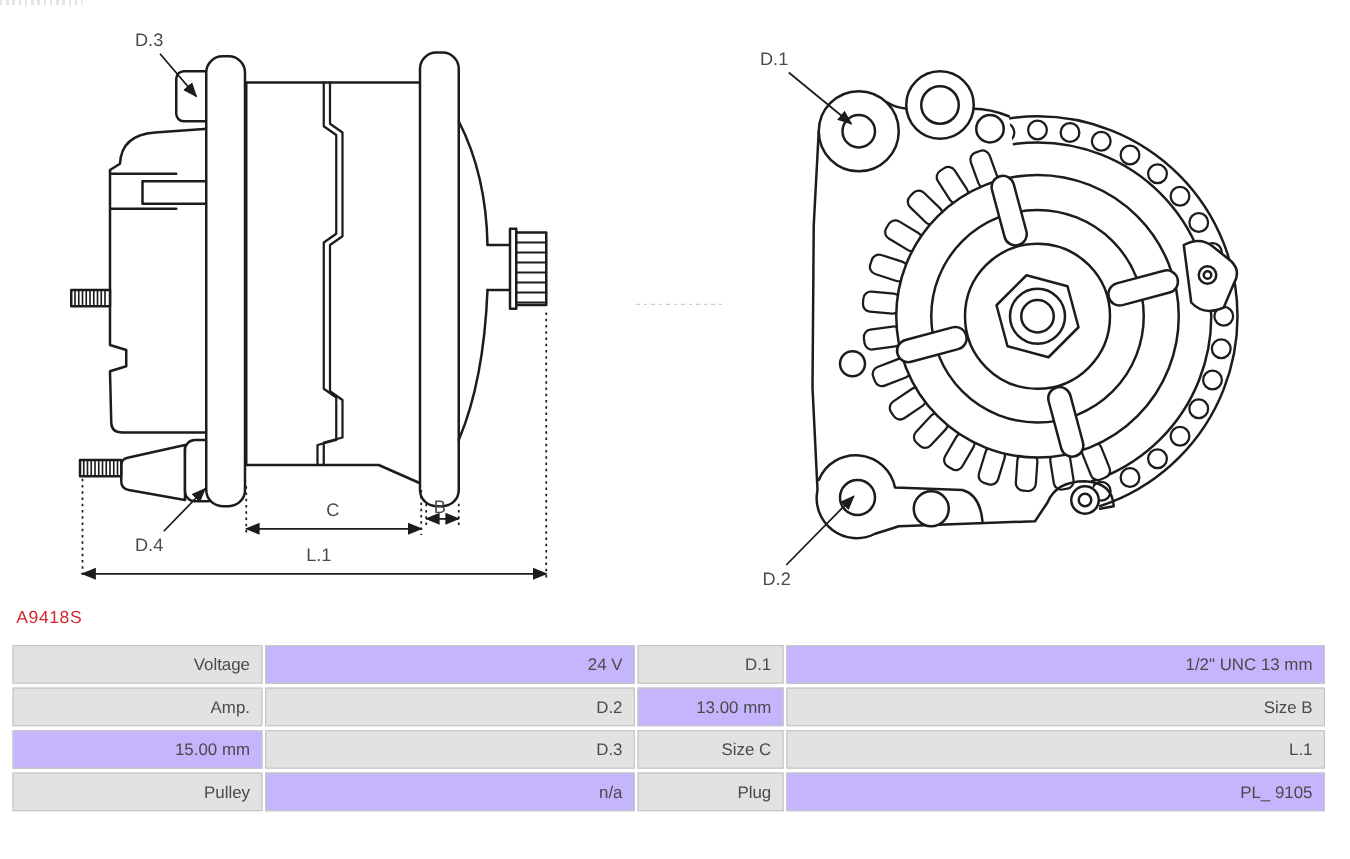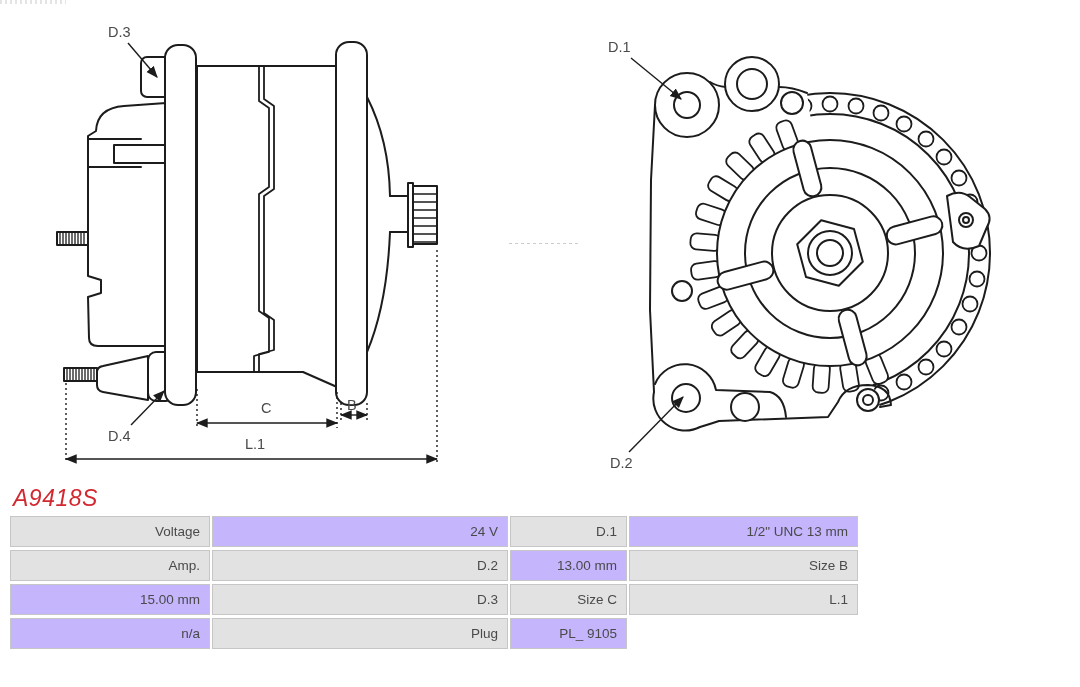--- a/index.html
+++ b/index.html
@@ -12,24 +12,24 @@
     position:absolute;left:0;top:0;width:66px;height:4px;
     background:repeating-linear-gradient(90deg,#ddd 0 2px,#fff 2px 5px);
     opacity:.8;
   }
   .artifact-mid{
     position:absolute;left:509px;top:243px;width:72px;height:1px;
     background:repeating-linear-gradient(90deg,#ccc 0 3px,#fff 3px 6px);
   }
   .part-number{
     position:absolute;left:13px;top:485px;
-    font-size:23px;font-weight:400;color:#d2282f;letter-spacing:.5px;font-style:italic;
+    font-size:14px;font-weight:400;color:#d2282f;letter-spacing:.5px;
   }
   .spec-table{
-    position:absolute;left:10px;top:516px;width:848px;
+    position:absolute;left:10px;top:516px;width:1050px;
     display:grid;grid-template-columns:200px 296px 117px 1fr;
     gap:3px 2px;
   }
   .cell{
     height:29px;border:1px solid #c6c6c6;background:#c4b5fd;
     display:flex;align-items:center;justify-content:flex-end;
     padding-right:9px;font-size:13.5px;color:#4a4a4a;white-space:nowrap;
   }
   .cell.lab{background:#e2e2e2;}
   svg text{
@@ -269,16 +269,17 @@
   <div class="cell lab">D.2</div>
   <div class="cell">13.00 mm</div>
 
   <div class="cell lab">Size B</div>
   <div class="cell">15.00 mm</div>
   <div class="cell lab">D.3</div>
 
   <div class="cell lab">Size C</div>
   <div class="cell lab">L.1</div>
 
+  <div class="cell lab">Pulley</div>
   <div class="cell">n/a</div>
   <div class="cell lab">Plug</div>
   <div class="cell">PL_ 9105</div>
 </div>
 
 </body></html>

